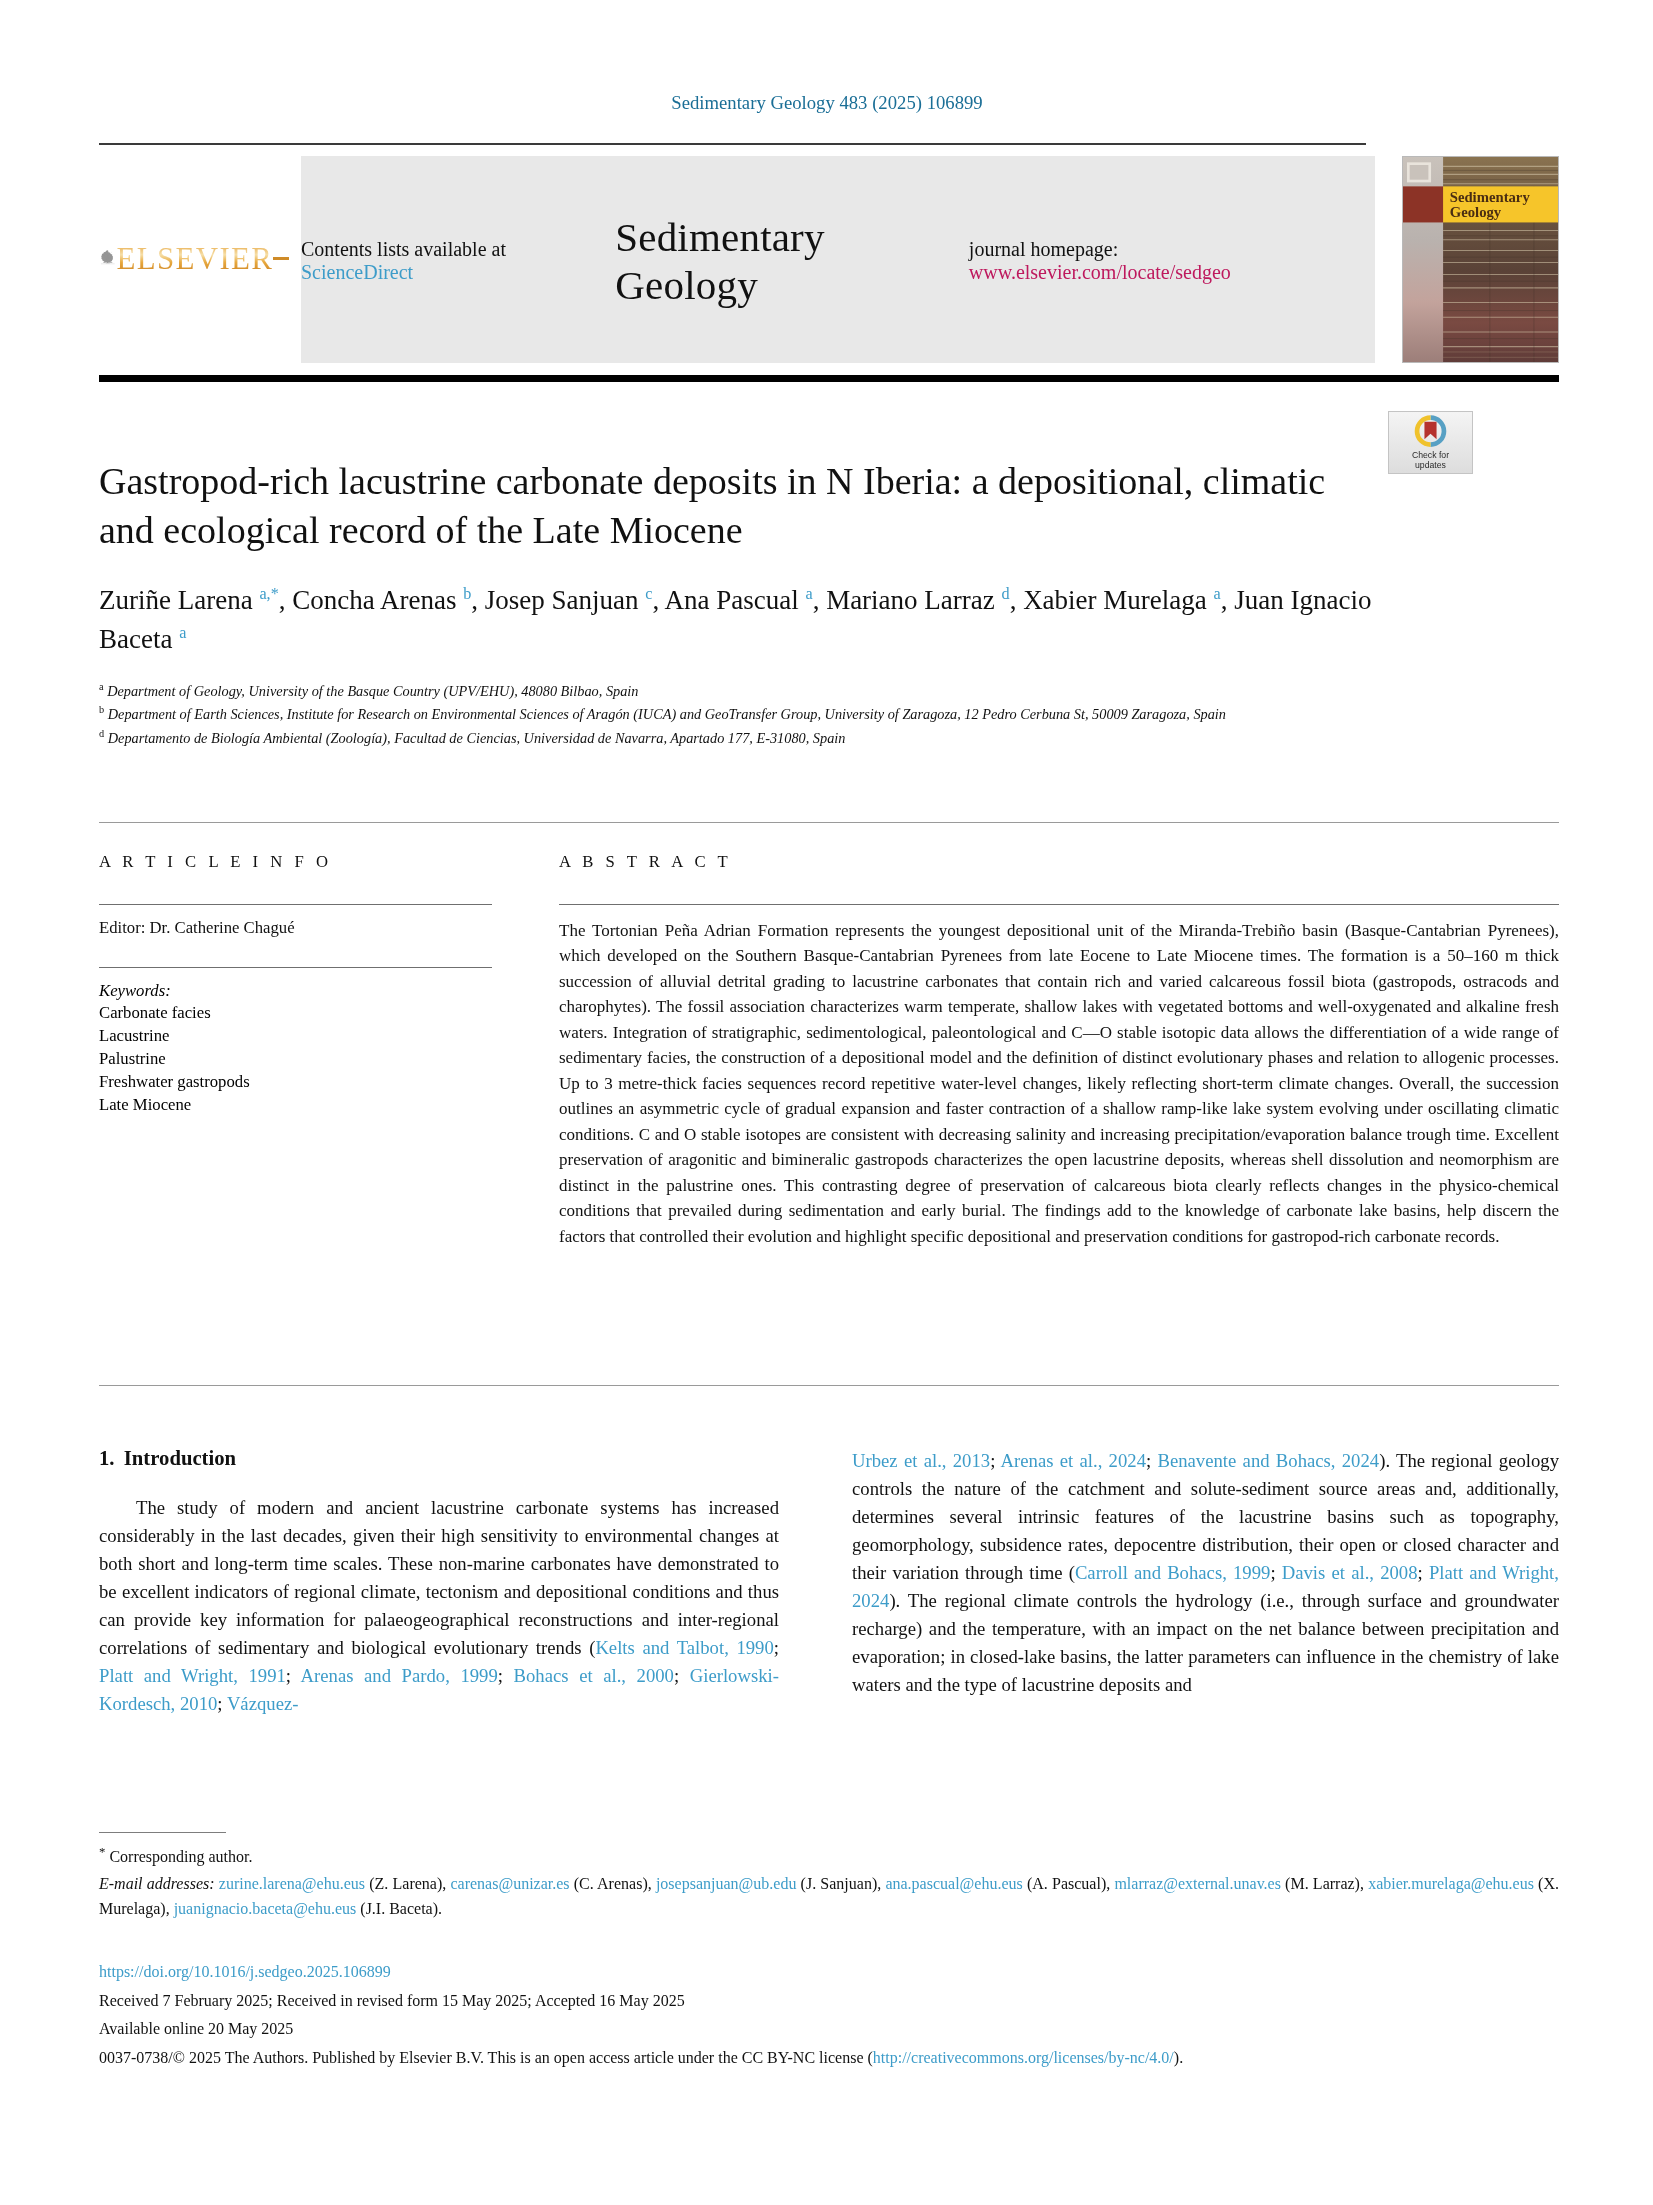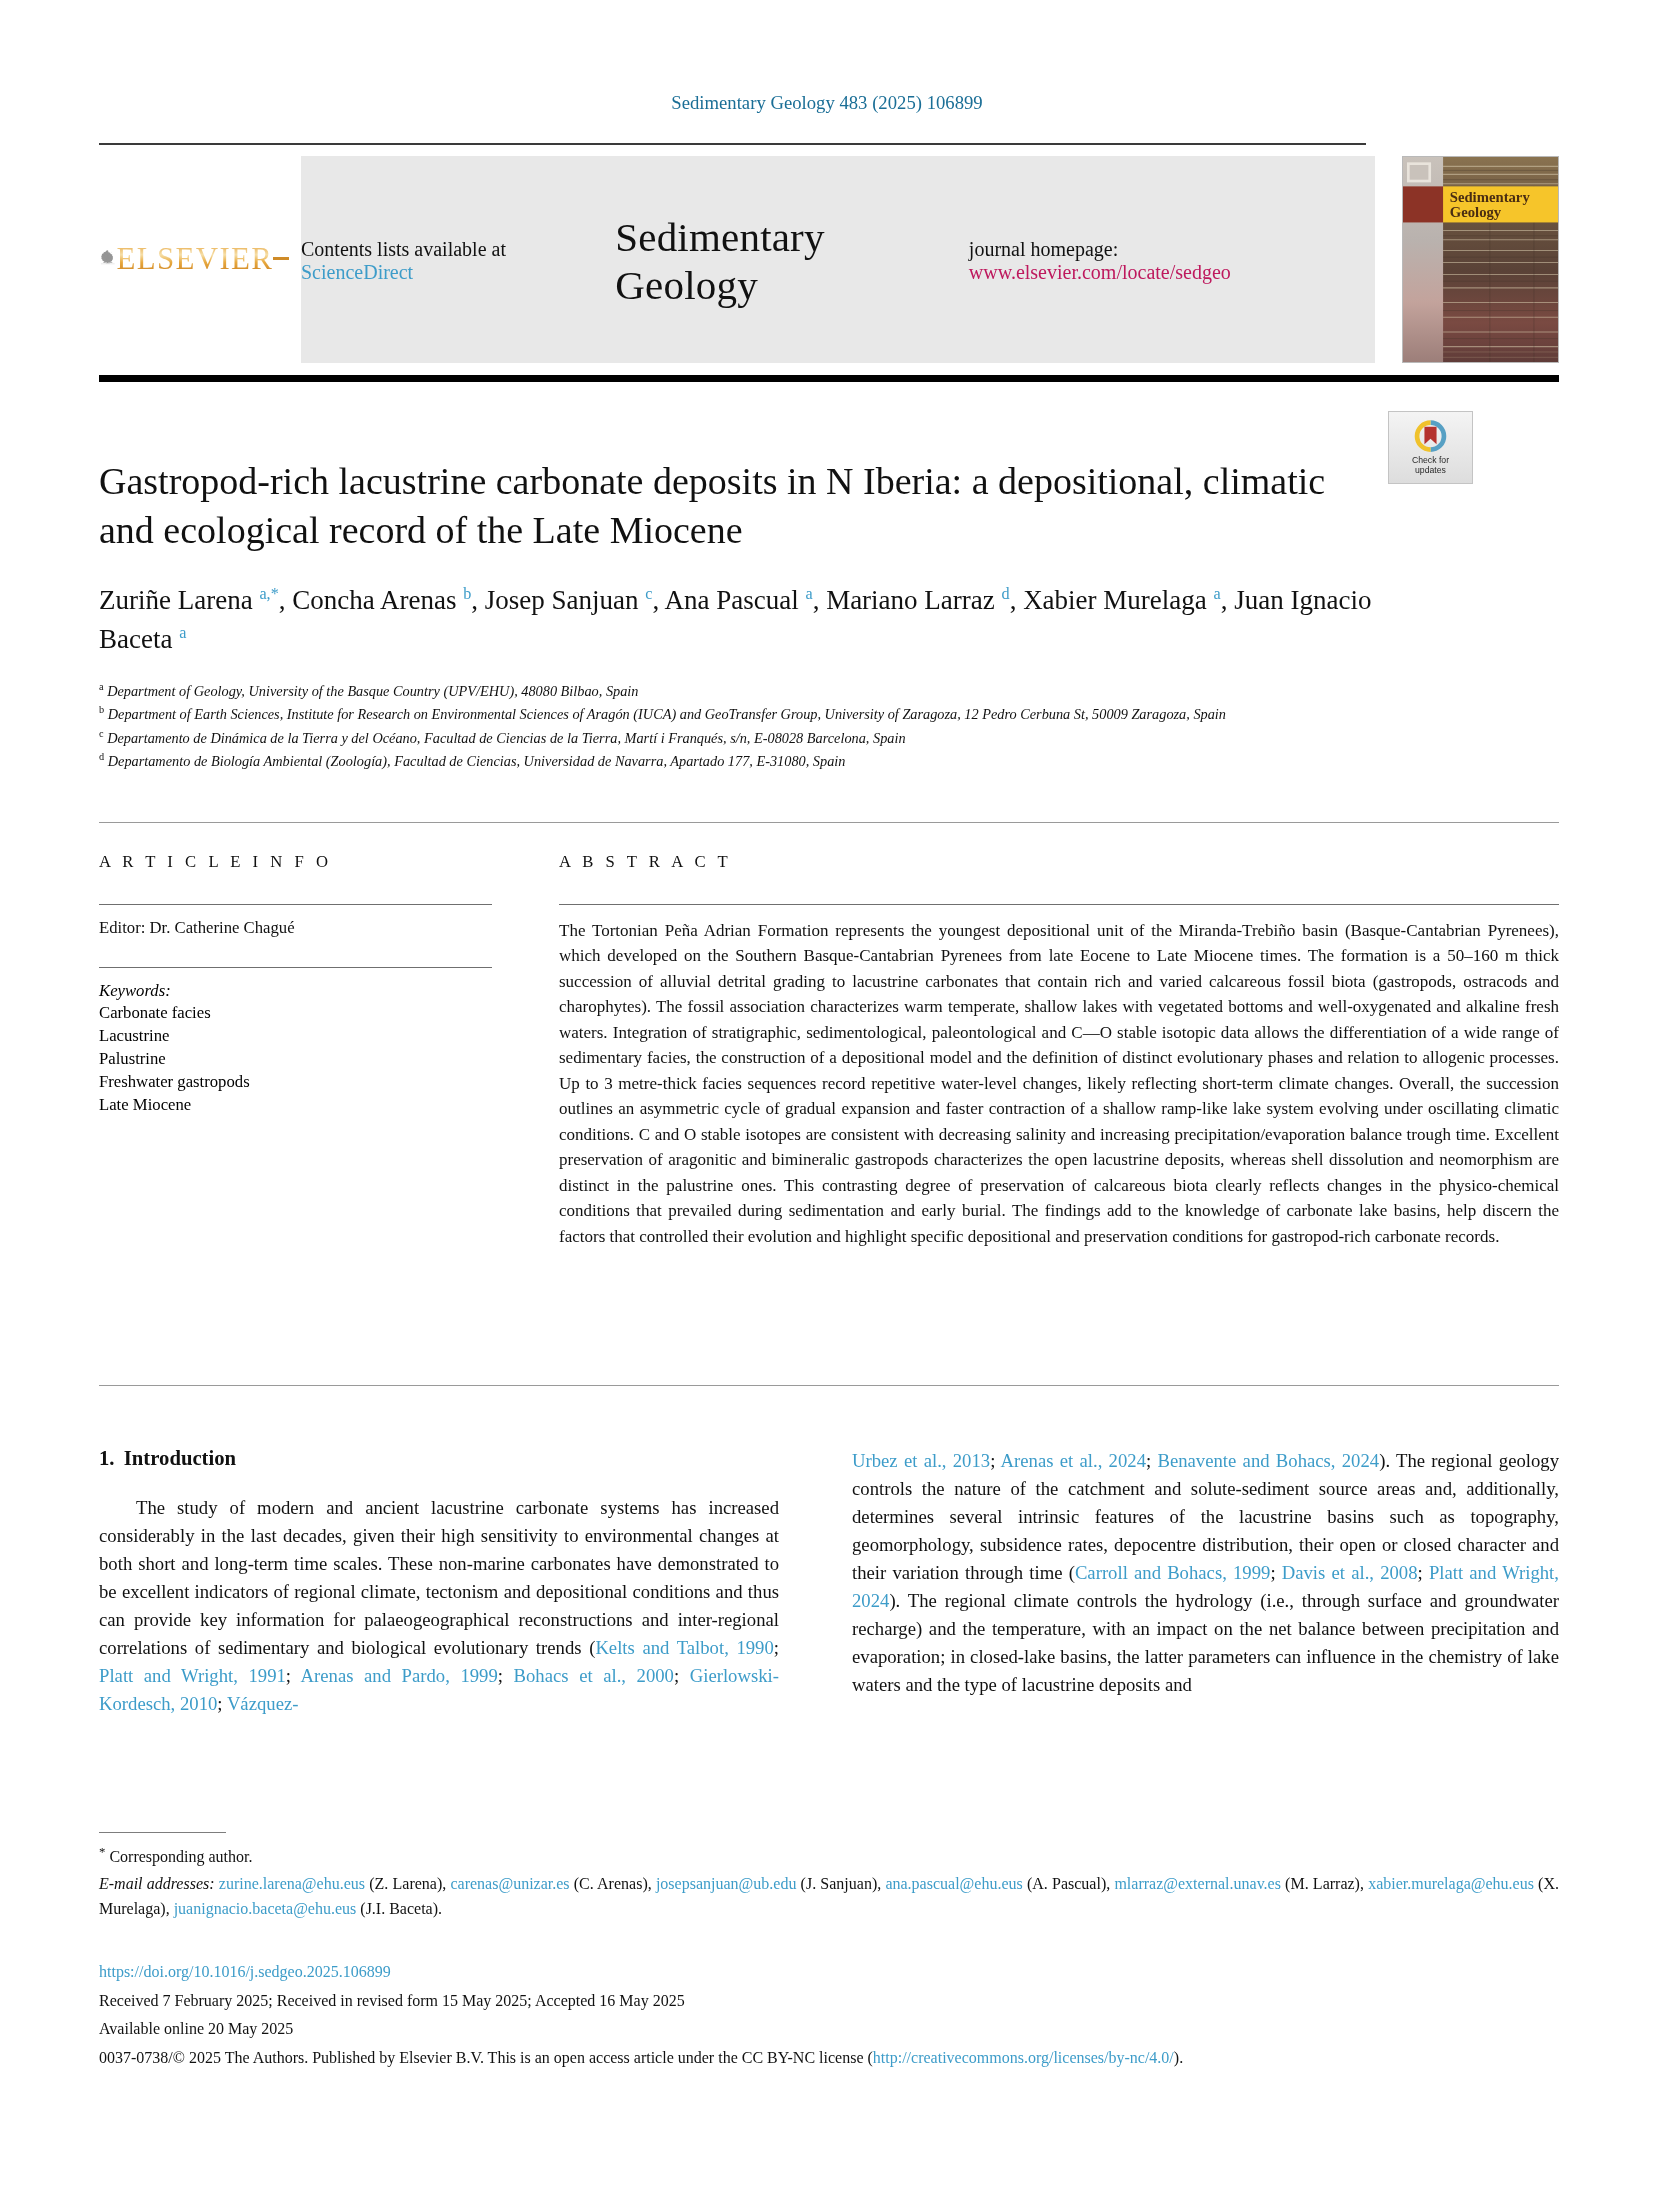--- a/index.html
+++ b/index.html
@@ -50,21 +50,21 @@
   .homepage-line .url { color:#be185d; }
 
   .cover-thumb {
     width:157px; flex:0 0 157px; height:207px; position:relative; overflow:hidden;
     border:0.7px solid #b9b9b9; box-sizing:border-box; background:#7a6a5c;
   }
   .rule-thick { height:7.3px; background:#000; width:1460px; margin-top:12px; }
 
   
   .crossmark {
-    position:absolute; top:411px; left:1388px; width:85px; height:73px;
+    position:absolute; top:411px; left:1388px; width:85px; height:63px;
     background:linear-gradient(180deg,#f4f4f4,#dddddd);
     border:0.7px solid #c4c4c4; box-sizing:border-box;
     display:flex; flex-direction:column; align-items:center; justify-content:center;
   }
   .cm-label { font-family:"Liberation Sans", sans-serif; font-size:8.7px; line-height:1.12; text-align:center; color:#2b2b2b; margin-top:1.3px; }
 
   
   .title {
     position:absolute; top:457px; left:99px; width:1267px;
     font-size:38px; line-height:1.28; color:#111;
@@ -268,21 +268,20 @@
     </div>
   </div>
 
   <div class="title">Gastropod-rich lacustrine carbonate deposits in N Iberia: a depositional, climatic and ecological record of the Late Miocene</div>
 
   <div class="authors">Zuriñe Larena <sup>a,<span class="star">*</span></sup>, Concha Arenas <sup>b</sup>, Josep Sanjuan <sup>c</sup>, Ana Pascual <sup>a</sup>, Mariano Larraz <sup>d</sup>, Xabier Murelaga <sup>a</sup>, Juan Ignacio Baceta <sup>a</sup></div>
 
   <div class="affils">
     <span class="af"><sup>a</sup> <span>Department of Geology, University of the Basque Country (UPV/EHU), 48080 Bilbao, Spain</span></span>
     <span class="af"><sup>b</sup> <span>Department of Earth Sciences, Institute for Research on Environmental Sciences of Aragón (IUCA) and GeoTransfer Group, University of Zaragoza, 12 Pedro Cerbuna St, 50009 Zaragoza, Spain</span></span>
-    <span class="af"><sup>c</sup> <span>Departamento de Dinámica de la Tierra y del Océano, Facultad de Ciencias de la Tierra, Martí i Franqués, s/n, E-08028 Barcelona, Spain</span></span>
     <span class="af"><sup>d</sup> <span>Departamento de Biología Ambiental (Zoología), Facultad de Ciencias, Universidad de Navarra, Apartado 177, E-31080, Spain</span></span>
   </div>
 
   <div class="rule-wide" style="top:822px;"></div>
 
   <div class="infocol">
     <div class="sec-head">A R T I C L E   I N F O</div>
     <div class="hr-sec"></div>
     <div class="editor-line">Editor: Dr. Catherine Chagué</div>
     <div class="hr-sec2"></div>

